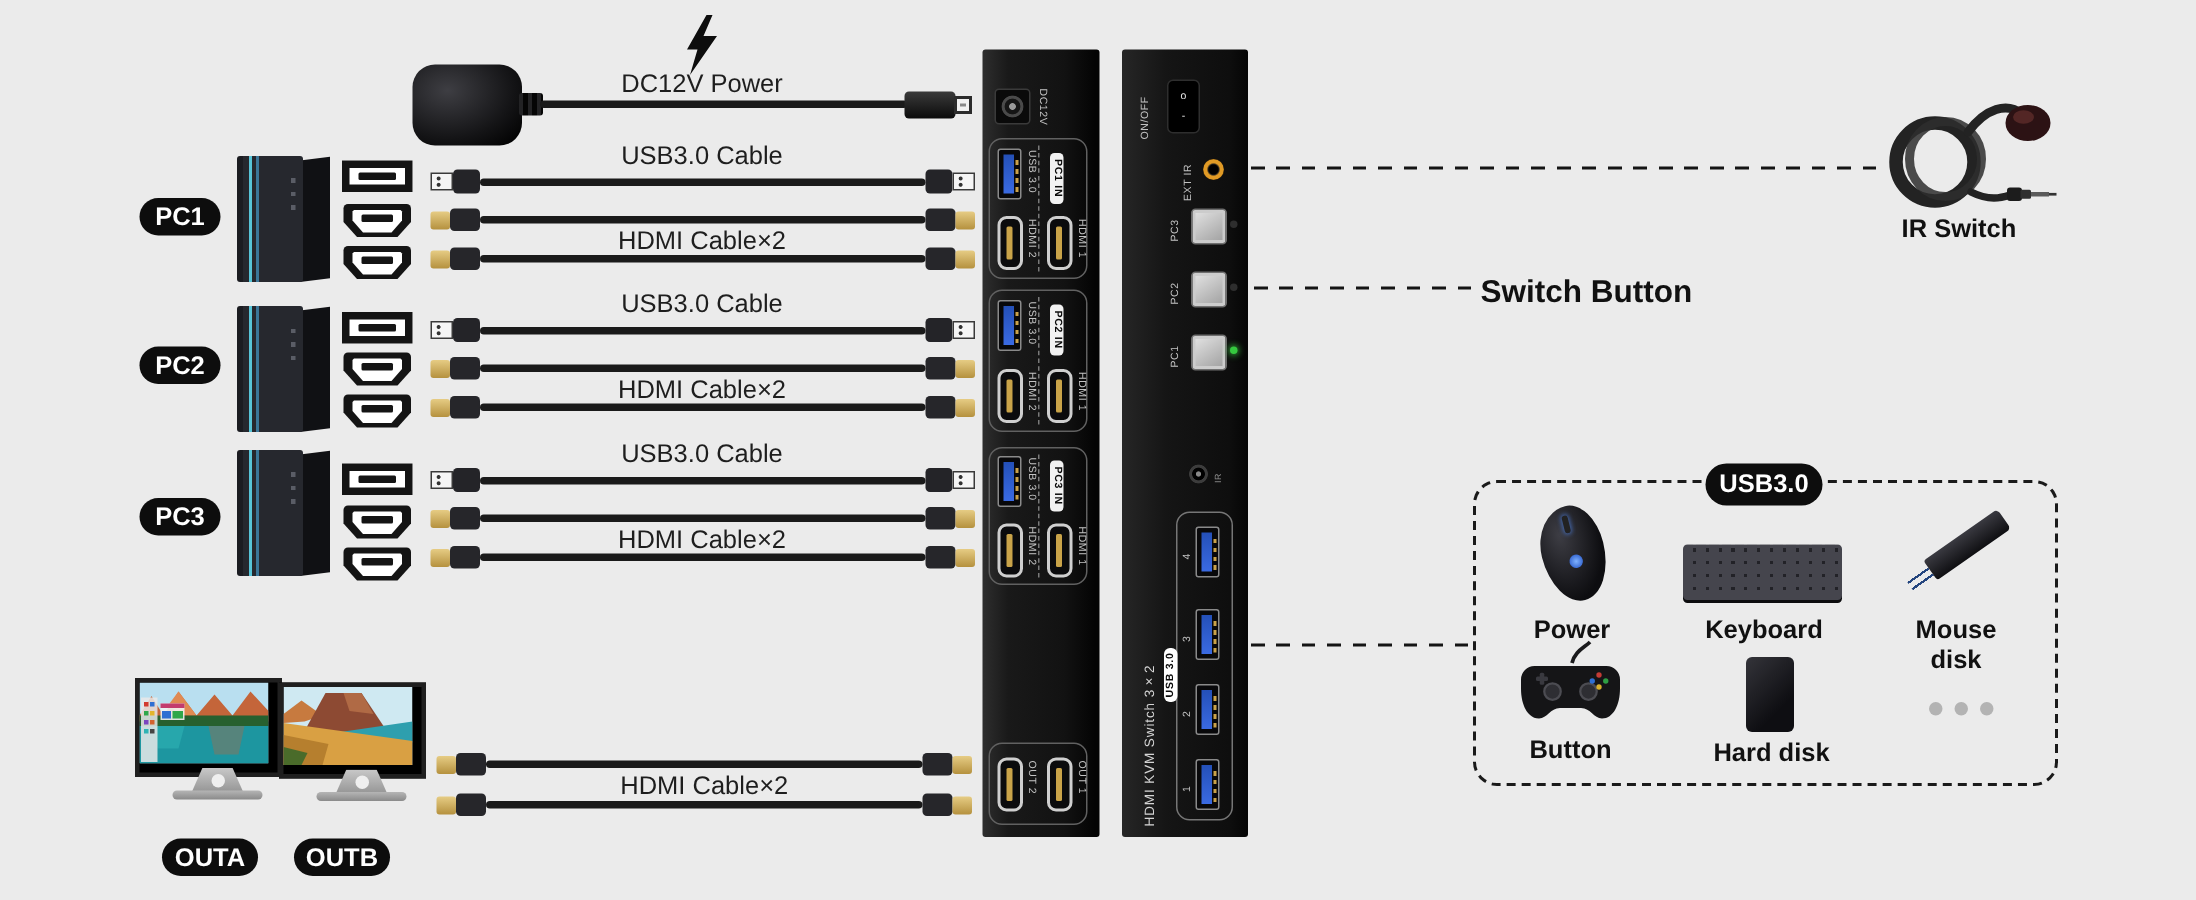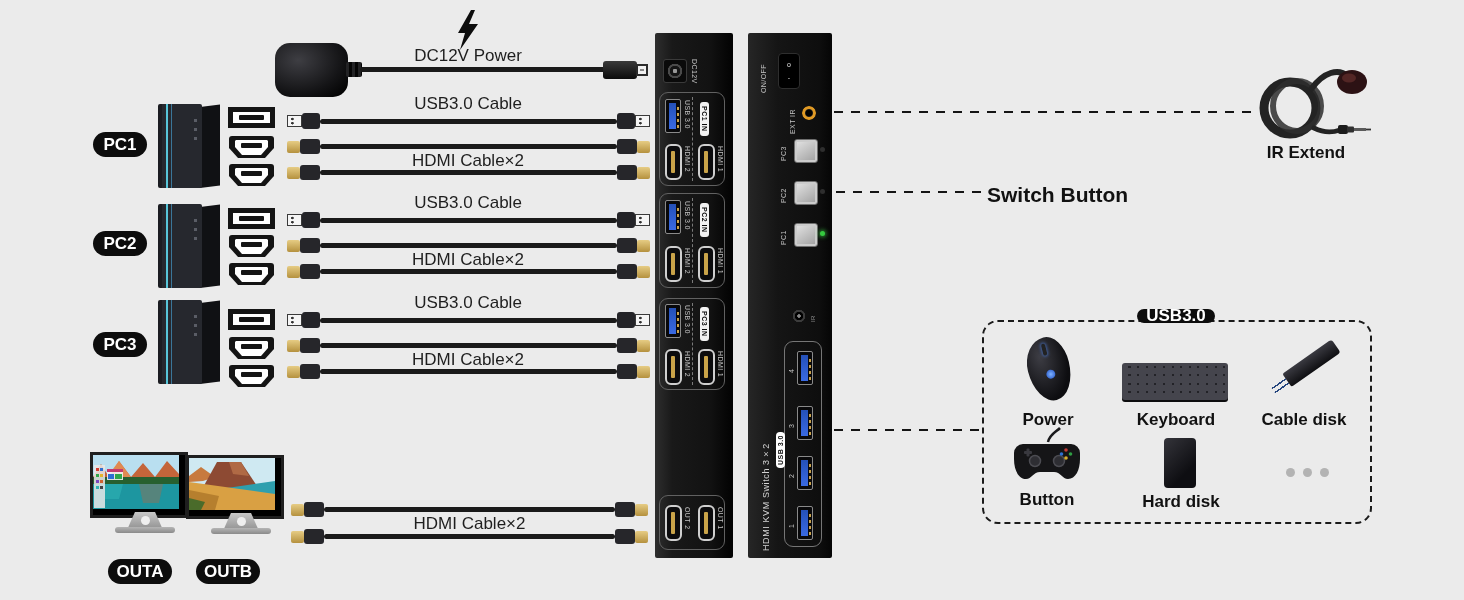--- a/index.html
+++ b/index.html
@@ -422,43 +422,43 @@
     <ellipse cx="47" cy="42" rx="24" ry="25" fill="none" stroke="#2e2e2e" stroke-width="6" opacity=".85"></ellipse>
     <path d="M62,24 C74,8 88,4 98,12" fill="none" stroke="#232323" stroke-width="6" stroke-linecap="round"></path>
     <ellipse cx="102" cy="18" rx="15" ry="12" fill="#2c1214"></ellipse>
     <ellipse cx="99" cy="14" rx="7" ry="4.5" fill="#5a2a28" opacity=".85"></ellipse>
     <path d="M64,64 C76,70 84,68 90,66" fill="none" stroke="#232323" stroke-width="5" stroke-linecap="round"></path>
     <rect x="88" y="61" width="10" height="9" rx="2" fill="#1c1c1c"></rect>
     <rect x="97" y="62.5" width="7" height="6" rx="1" fill="#303030"></rect>
     <path d="M104,65.5 h12" stroke="#5a5a5a" stroke-width="3"></path>
     <path d="M116,65.5 h5" stroke="#333" stroke-width="1.8"></path>
   </svg>
-  <div class="blbl ctr" style="left:1256px;top:143px;width:100px;font-size:17px">IR Extend</div>
+  <div class="blbl ctr" style="left:1256px;top:143px;width:100px;font-size:17px">IR Switch</div>
 
   <div class="lead" style="left:836px;top:191px;width:148px"></div>
   <div class="blbl" style="left:987px;top:183px;font-size:21px">Switch Button</div>
 
   <div class="lead" style="left:834px;top:429px;width:148px"></div>
 
   <div id="ubox"></div>
-  <div class="pill" style="left:1137px;top:309px;width:78px;height:14px">
+  <div class="pill" style="left:1137px;top:309px;width:78px;height:28px">
       <span>USB3.0</span>
     </div>
 
   <div class="mouse" style="left:1028px;top:337px"></div>
   <div class="dev-lbl" style="left:1008px;top:410px;width:80px">Power</div>
 
   <div class="kbd" style="left:1122px;top:363px"></div>
   <div class="dev-lbl" style="left:1126px;top:410px;width:100px">Keyboard</div>
 
   <div class="flash" style="left:1266px;top:360px">
       <div class="f-cap"></div>
       <div class="f-body"></div>
     </div>
-  <div class="dev-lbl" style="left:1258px;top:410px;width:92px">Cable disk</div>
+  <div class="dev-lbl" style="left:1258px;top:410px;width:92px">Mouse disk</div>
 
   <svg class="abs" style="left:1008px;top:432px;overflow:visible" width="78" height="56" viewBox="0 0 78 56">
     <path d="M40,10 C42,2 48,0 52,-4" fill="none" stroke="#1a1a1c" stroke-width="2.5"></path>
     <path d="M15,12 h48 a9,9 0 0 1 9,9 v6 c0,11 -4.5,20 -12,20 c-5.5,0 -7.5,-7 -14,-7 h-14 c-6.5,0 -8.5,7 -14,7 c-7.5,0 -12,-9 -12,-20 v-6 a9,9 0 0 1 9,-9 z" fill="#151517"></path>
     <circle cx="27" cy="29" r="5.5" fill="#2e2e33" stroke="#4c4c52" stroke-width="1.5"></circle>
     <circle cx="51" cy="29" r="5.5" fill="#2e2e33" stroke="#4c4c52" stroke-width="1.5"></circle>
     <rect x="16" y="19" width="8" height="3" rx="1" fill="#39393f"></rect>
       <rect x="18.5" y="16.5" width="3" height="8" rx="1" fill="#39393f"></rect>
     <circle cx="58" cy="18" r="1.8" fill="#c33b35"></circle>
       <circle cx="62.5" cy="22" r="1.8" fill="#2f9e44"></circle>

